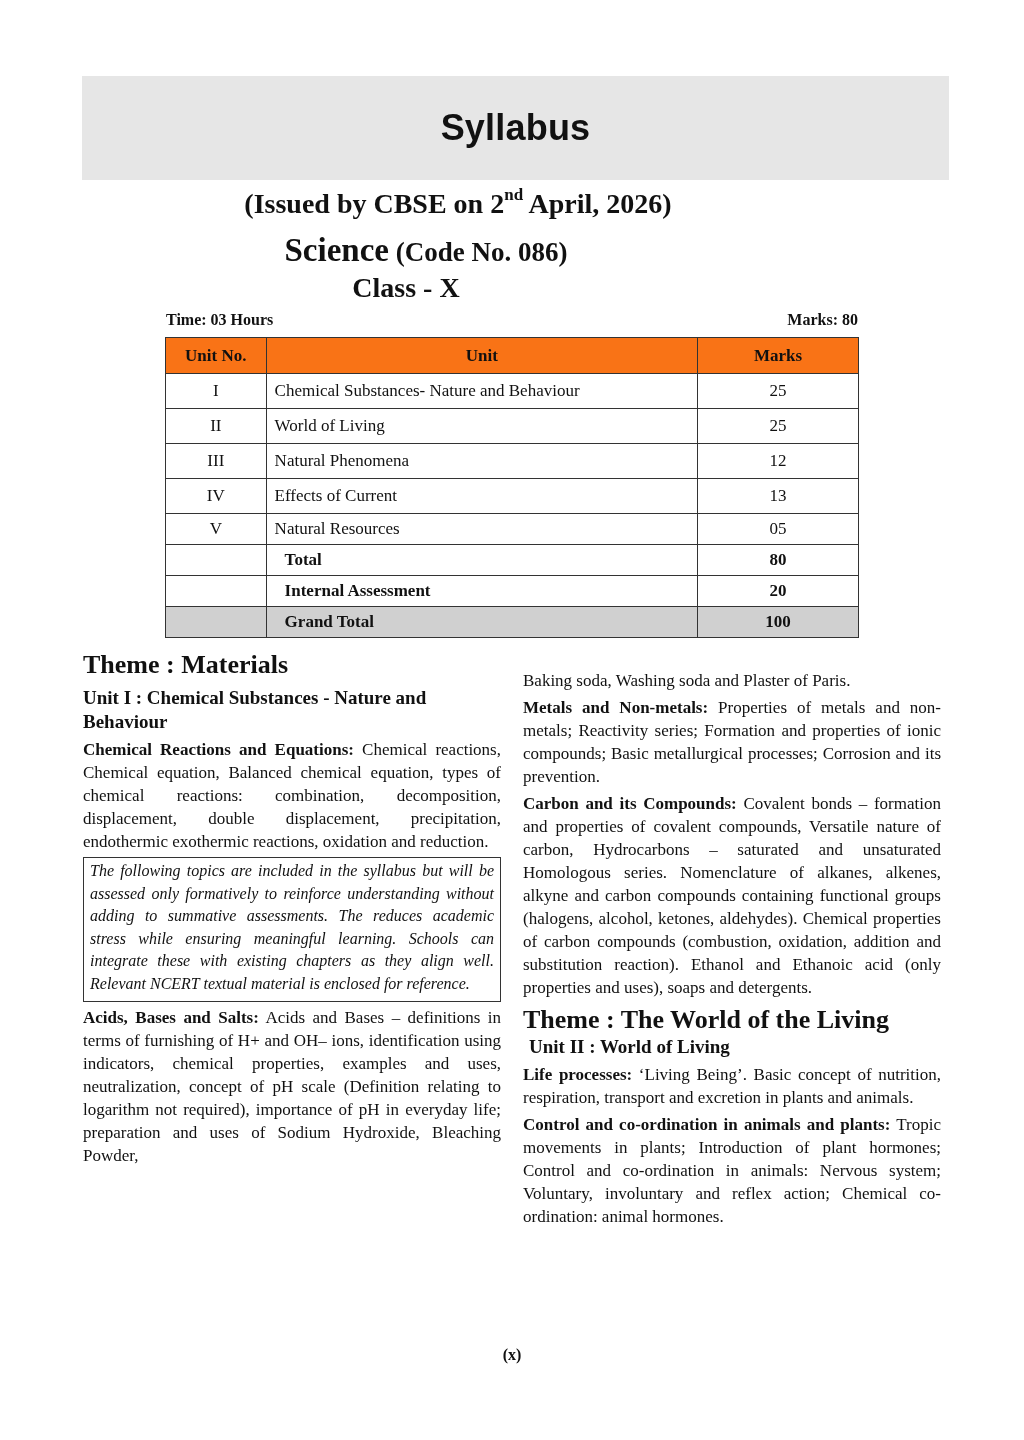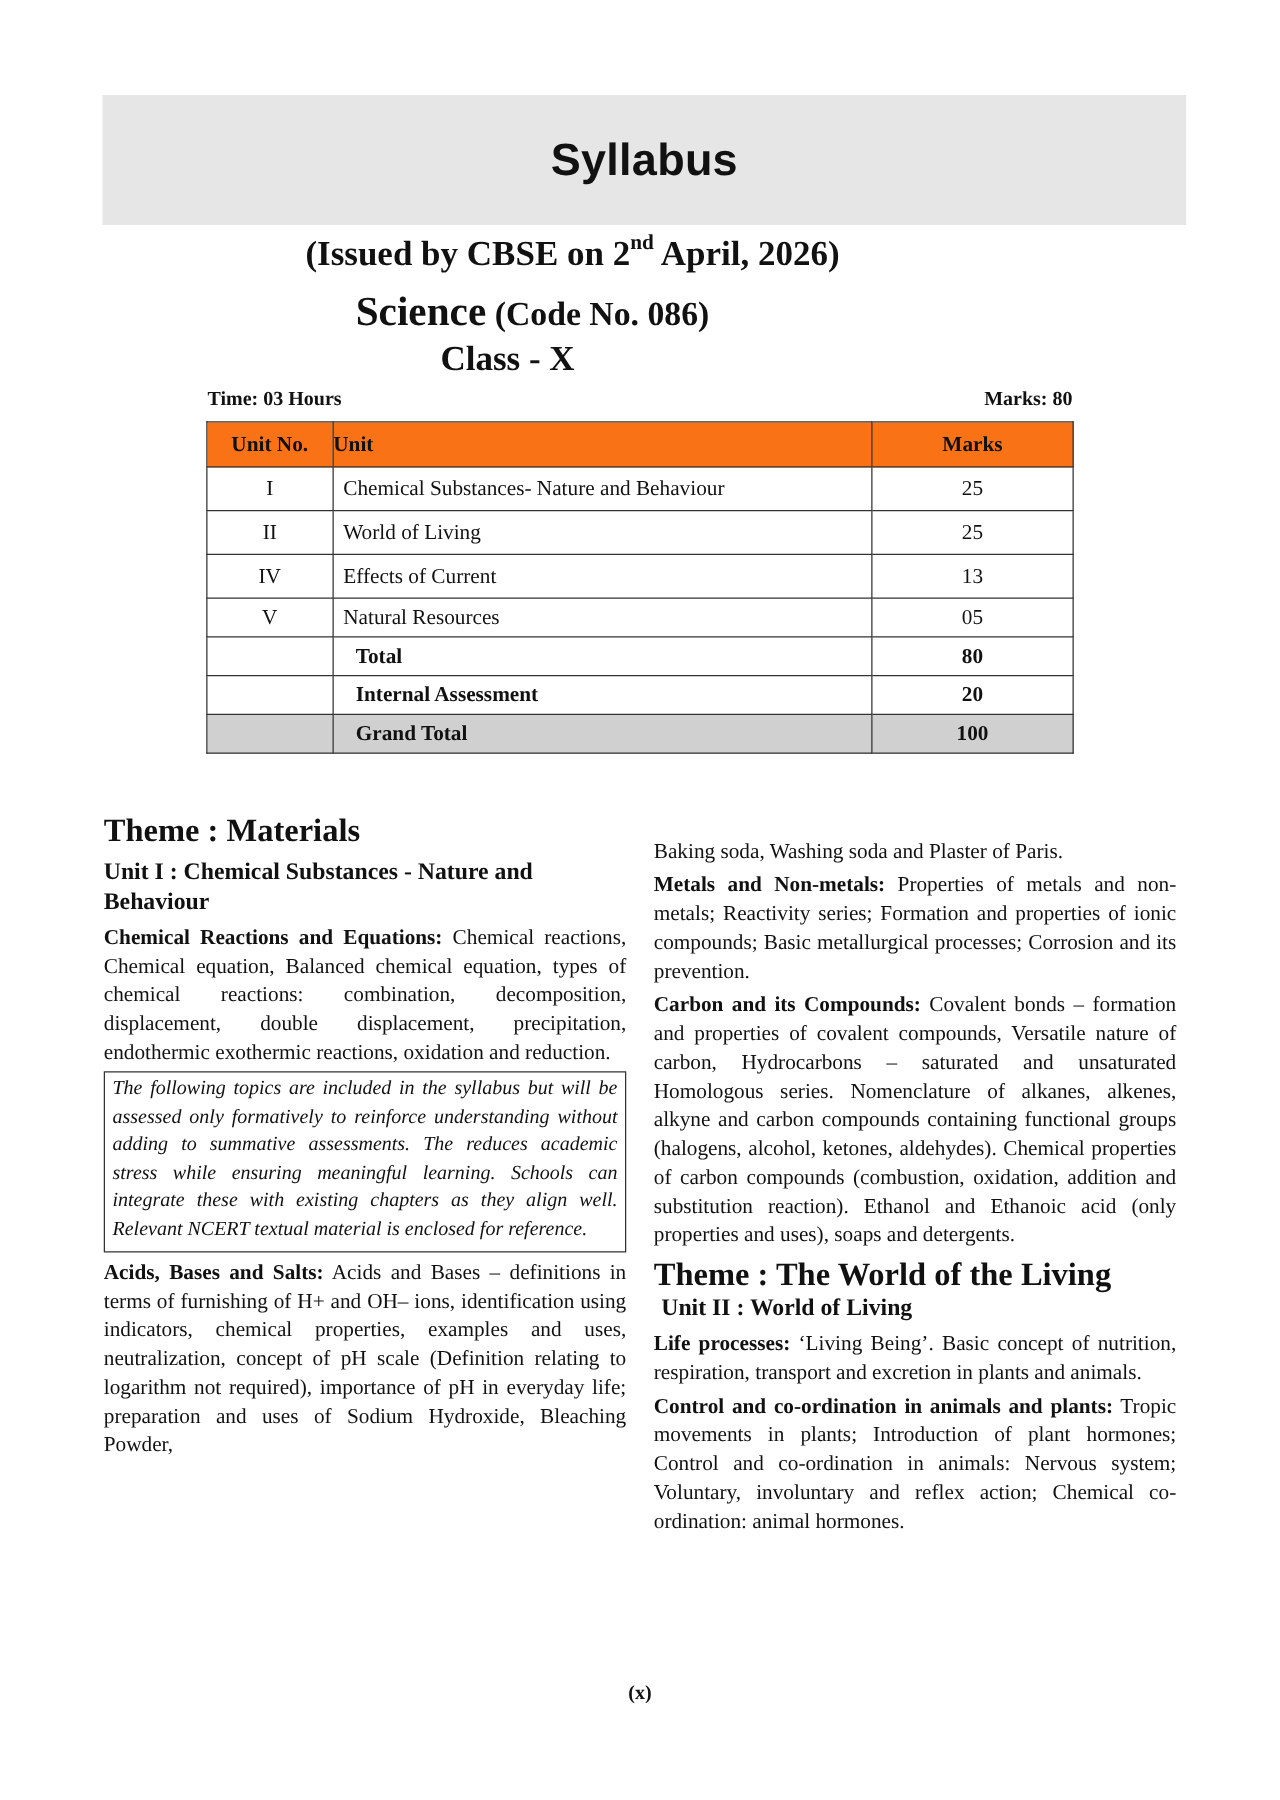--- a/index.html
+++ b/index.html
@@ -18,21 +18,21 @@
   .time { position: absolute; left: 166px; top: 311px; font-size: 16px; font-weight: bold; }
   .marks { position: absolute; right: 166px; top: 311px; font-size: 16px; font-weight: bold; }
 
   table.units { position: absolute; left: 165px; top: 337px; width: 694px; border-collapse: collapse; font-size: 17px; }
   table.units td, table.units th { border: 1.5px solid #333; padding: 0; }
   table.units th { background: #f97316; font-weight: bold; height: 35px; }
   table.units td { height: 34px; }
   table.units tr.short td { height: 30px; }
   table.units .c-no { width: 102px; text-align: center; }
   table.units .c-unit { width: 424px; text-align: left; padding-left: 8px; }
-  table.units th.c-unit { padding-left: 0; }
+  table.units th.c-unit { text-align: center; padding-left: 0; }
   table.units .c-marks { width: 164px; text-align: center; }
   table.units tr.bold td { font-weight: bold; }
   table.units tr.bold td.c-unit { padding-left: 18px; }
   table.units tr.grand td { background: #d0d0d0; }
 
   .col { position: absolute; width: 418px; font-size: 17px; line-height: 23px; text-align: justify; }
   .col-left { left: 83px; top: 648px; }
   .col-right { left: 523px; top: 669px; }
   .col p { margin: 0 0 4px 0; }
   .col b { font-weight: bold; }
@@ -73,20 +73,25 @@
     <td class="c-no">I</td>
     <td class="c-unit">Chemical Substances- Nature and Behaviour</td>
     <td class="c-marks">25</td>
   </tr>
   <tr>
     <td class="c-no">II</td>
     <td class="c-unit">World of Living</td>
     <td class="c-marks">25</td>
   </tr>
   <tr>
+    <td class="c-no">III</td>
+    <td class="c-unit">Natural Phenomena</td>
+    <td class="c-marks">12</td>
+  </tr>
+  <tr>
     <td class="c-no">IV</td>
     <td class="c-unit">Effects of Current</td>
     <td class="c-marks">13</td>
   </tr>
   <tr class="short">
     <td class="c-no">V</td>
     <td class="c-unit">Natural Resources</td>
     <td class="c-marks">05</td>
   </tr>
   <tr class="bold short">

